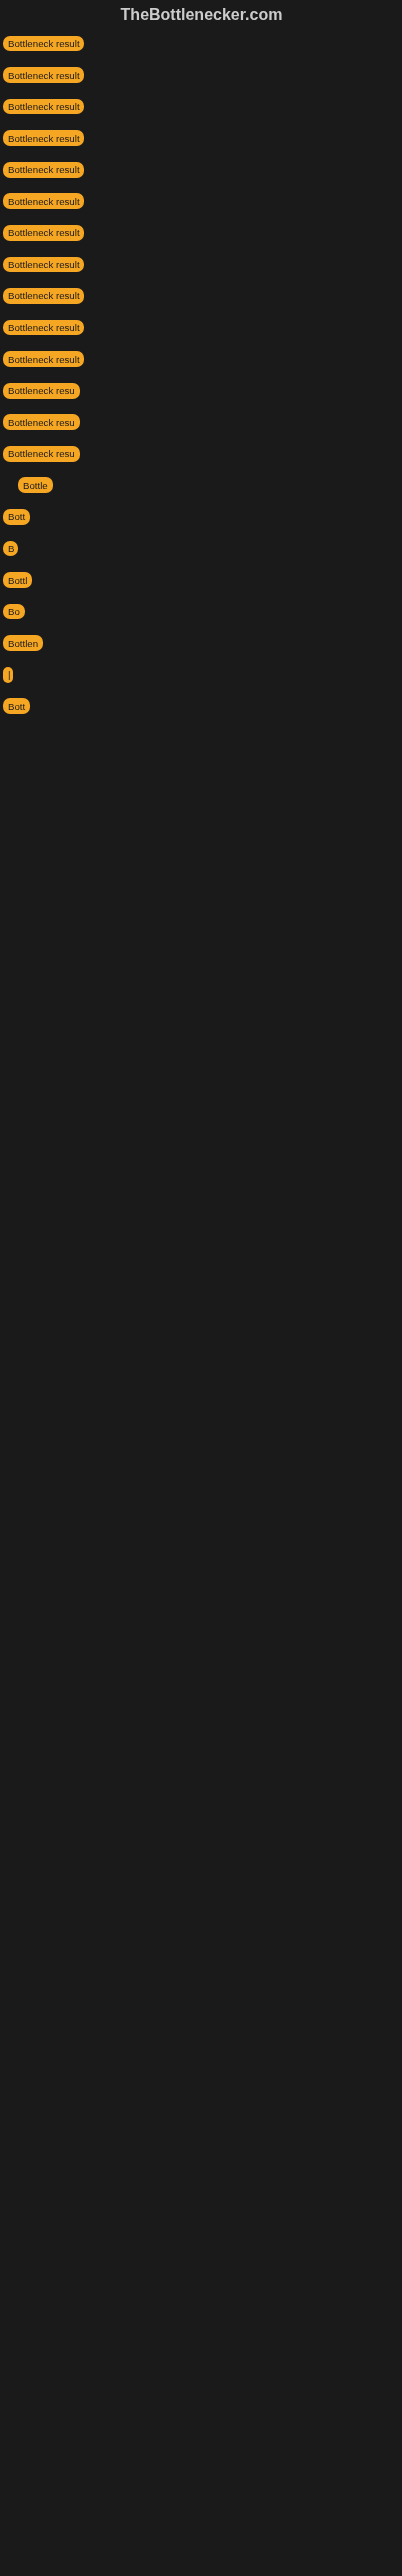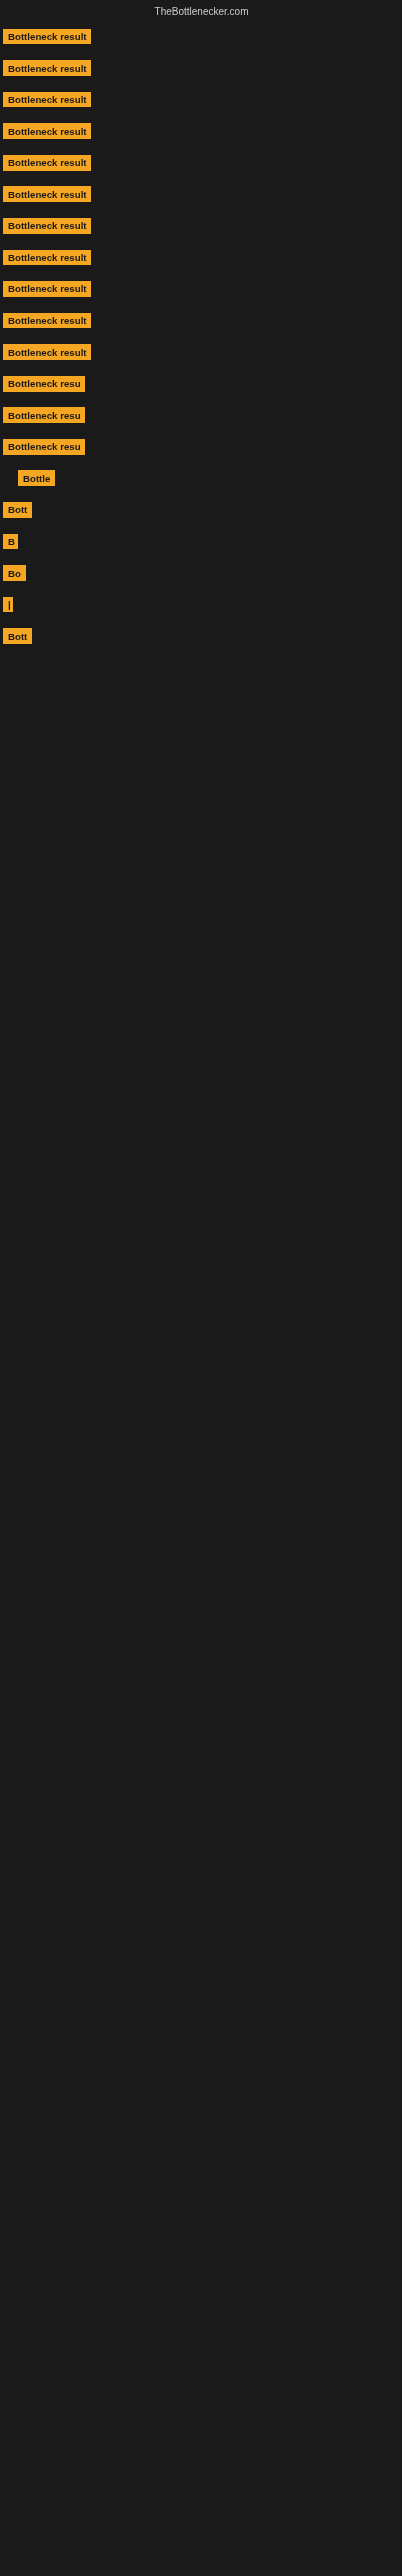--- a/index.html
+++ b/index.html
@@ -13,32 +13,32 @@
       min-height: 2576px;
       background-color: #1a1a1a;
       font-family: Arial, sans-serif;
       position: relative;
     }
 
     .site-header {
       text-align: center;
       padding: 6.4px 0 3.2px 0;
       color: #cccccc;
-      font-size: 10px;
-      font-weight: normal;
+      font-size: 16px;
+      font-weight: bold;
     }
 
     .bottleneck-badge {
       display: inline-block;
       background-color: #f5a623;
       color: #1a1a1a;
       font-size: 9.7px;
-      font-weight: bold;
+      font-weight: normal;
       padding: 2.4px 4.8px;
-      border-radius: 0;
+      border-radius: 7px;
       white-space: nowrap;
       overflow: hidden;
     }
 
     .items-container {
       padding: 1.6px 0 0 1.6px;
     }
 
     .row {
       padding: 6.4px 0 6.4px 1.6px;
@@ -62,18 +62,20 @@
       <div class="row"><span class="bottleneck-badge" style="max-width: 125px;">Bottleneck result</span></div>
       <div class="row"><span class="bottleneck-badge" style="max-width: 125px;">Bottleneck result</span></div>
       <div class="row"><span class="bottleneck-badge" style="max-width: 125px;">Bottleneck result</span></div>
       <div class="row"><span class="bottleneck-badge" style="max-width: 121px;">Bottleneck result</span></div>
       <div class="row"><span class="bottleneck-badge" style="max-width: 109px;">Bottleneck resu</span></div>
       <div class="row"><span class="bottleneck-badge" style="max-width: 105px;">Bottleneck resu</span></div>
       <div class="row"><span class="bottleneck-badge" style="max-width: 101px;">Bottleneck resu</span></div>
       <div class="row"><span class="bottleneck-badge" style="max-width: 48px; margin-left: 15px;">Bottle</span></div>
       <div class="row"><span class="bottleneck-badge" style="max-width: 36px;">Bott</span></div>
       <div class="row"><span class="bottleneck-badge" style="max-width: 14.5px;">B</span></div>
+      <div class="row"><span class="bottleneck-badge" style="max-width: 40px;">Bottl</span></div>
       <div class="row"><span class="bottleneck-badge" style="max-width: 24px;">Bo</span></div>
+      <div class="row"><span class="bottleneck-badge" style="max-width: 52px;">Bottlen</span></div>
       <div class="row"><span class="bottleneck-badge" style="max-width: 8px;">|</span></div>
       <div class="row"><span class="bottleneck-badge" style="max-width: 36px;">Bott</span></div>
     </div>
 </div>
 
 
 </body></html>

